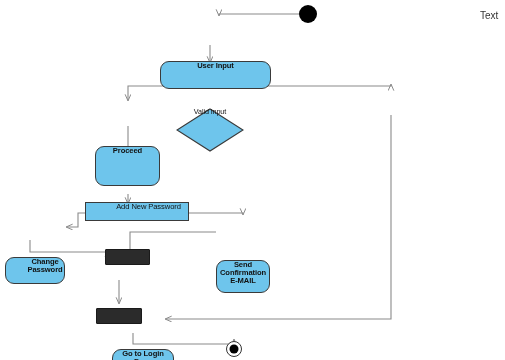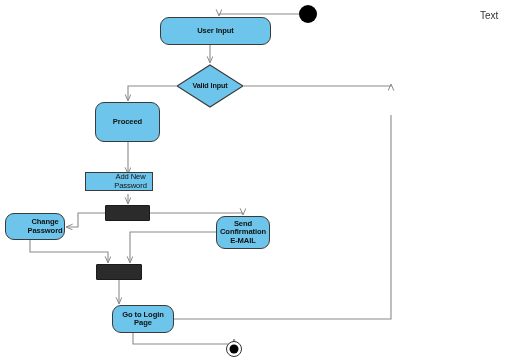--- a/index.html
+++ b/index.html
@@ -22,27 +22,27 @@
     left: 0;
     top: 0;
     width: 505px;
     height: 360px;
     pointer-events: none;
   }
   .node {
     position: absolute;
     box-sizing: border-box;
     display: flex;
-    align-items: center;
     justify-content: center;
     text-align: center;
     color: #111111;
     font-weight: bold;
     line-height: 1.08;
     letter-spacing: -0.1px;
+    margin-top: 44px;
   }
   .node.action {
     background: #6EC5EC;
     border: 1px solid #3a3a3a;
     border-radius: 9px;
     font-size: 7.6px;
   }
   .node.rect {
     background: #6EC5EC;
     border: 1px solid #3a3a3a;
@@ -57,21 +57,21 @@
   }
   .decision .dia-shape {
     position: absolute;
     left: 0; top: 0;
     width: 100%; height: 100%;
   }
   .decision .dia-label {
     position: relative;
     z-index: 2;
     color: #111111;
-    font-weight: bold;
+    font-weight: normal;
   }
   .node.bar {
     background: #2b2b2b;
     border: 1px solid #1a1a1a;
     border-radius: 1px;
   }
   .start-node {
     position: absolute;
     border-radius: 50%;
     background: #000000;
@@ -151,21 +151,21 @@
       <polygon points="34,1 67,22 34,43 1,22" fill="#6EC5EC" stroke="#3a3a3a" stroke-width="1.2"></polygon>
     </svg>
     <span class="dia-label">Valid Input</span>
   </div>
 
 
   <div class="node action" style="left:95px; top:102px; width:65px; height:40px;">
     <span>Proceed</span>
   </div>
 
-  <div class="node rect" style="left:85px; top:172px; width:68px; height:19px;padding-left:23px;">
+  <div class="node rect" style="left:85px; top:158px; width:104px; height:19px;padding-left:23px;">
     <span>Add New Password</span>
   </div>
 
   <div class="node bar" style="left:105px; top:205px; width:45px; height:16px;"></div>
 
   <div class="node action" style="left:5px; top:213px; width:60px; height:27px;padding-left:20px;">
     <span>Change Password</span>
   </div>
 
   <div class="node action" style="left:216px; top:216px; width:54px; height:33px;">

